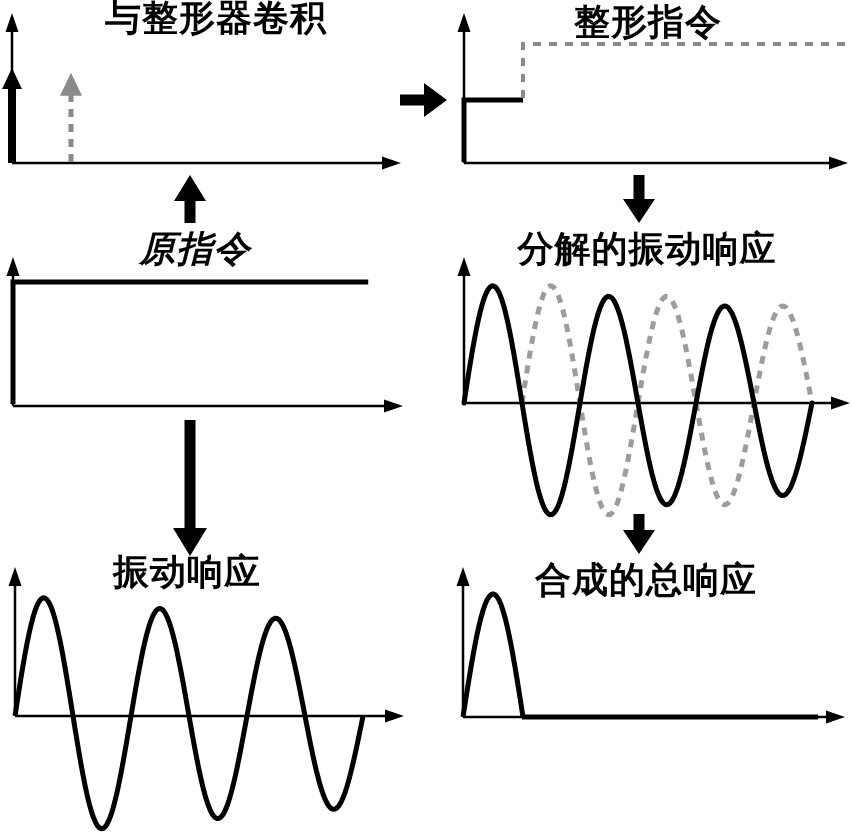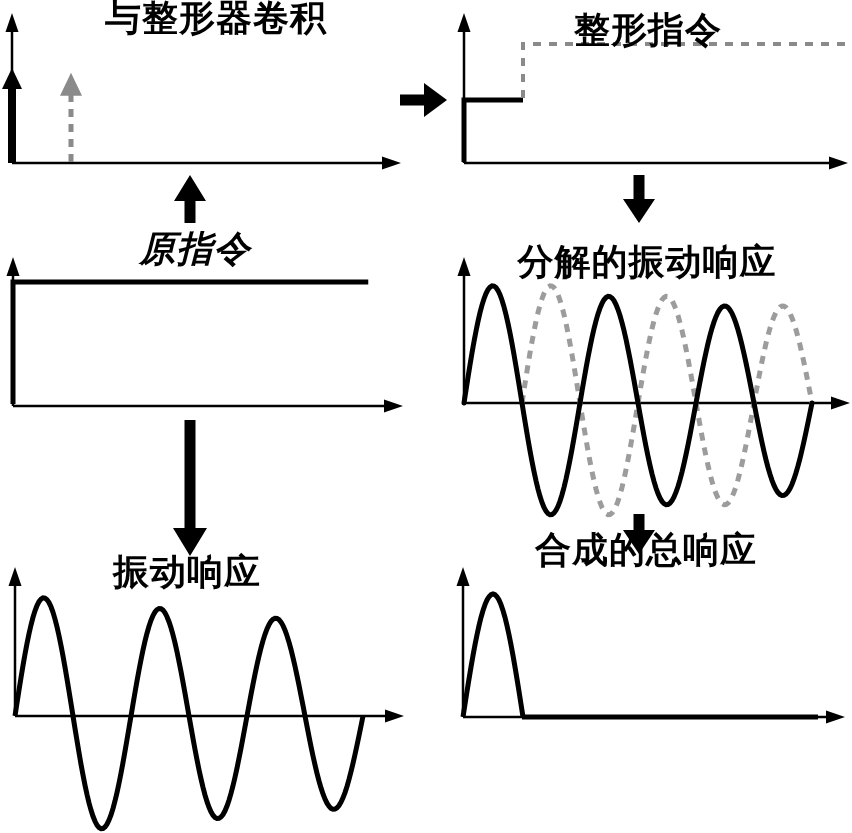--- a/index.html
+++ b/index.html
@@ -2,25 +2,25 @@
 <html><head>
 <meta charset="utf-8">
 <style>
   html,body{margin:0;padding:0;background:#ffffff;}
   .fig{position:relative;width:828px;height:833px;background:#ffffff;overflow:hidden;
        font-family:"Liberation Serif","DejaVu Serif",serif;padding-left:28px;}
   .fig svg{position:absolute;left:0;top:0;}
   .ptitle{position:absolute;transform:translateX(-50%);font-size:36px;font-weight:700;
           letter-spacing:1px;line-height:1.0;color:#000;white-space:nowrap;}
   #t-convolve{left:216px;top:0px;}
-  #t-shaped{left:648px;top:12px;text-align:right;}
+  #t-shaped{left:648px;top:4px;text-align:right;}
   #t-original{left:195px;top:231px;font-style:italic;}
-  #t-decomposed{left:647px;top:231px;margin-top:13px;}
+  #t-decomposed{left:647px;top:231px;}
   #t-vibration{left:187px;top:554px;}
-  #t-total{left:646px;top:532px;text-align:center;}
+  #t-total{left:646px;top:562px;text-align:center;}
 </style>
 </head>
 <body>
 
 <div class="fig">
 
   <svg width="852" height="833" viewBox="0 0 852 833">
 
     <g>
       <path d="M12,163 H387" fill="none" stroke="#000000" stroke-width="2.5" stroke-linecap="butt" stroke-linejoin="miter"></path>

